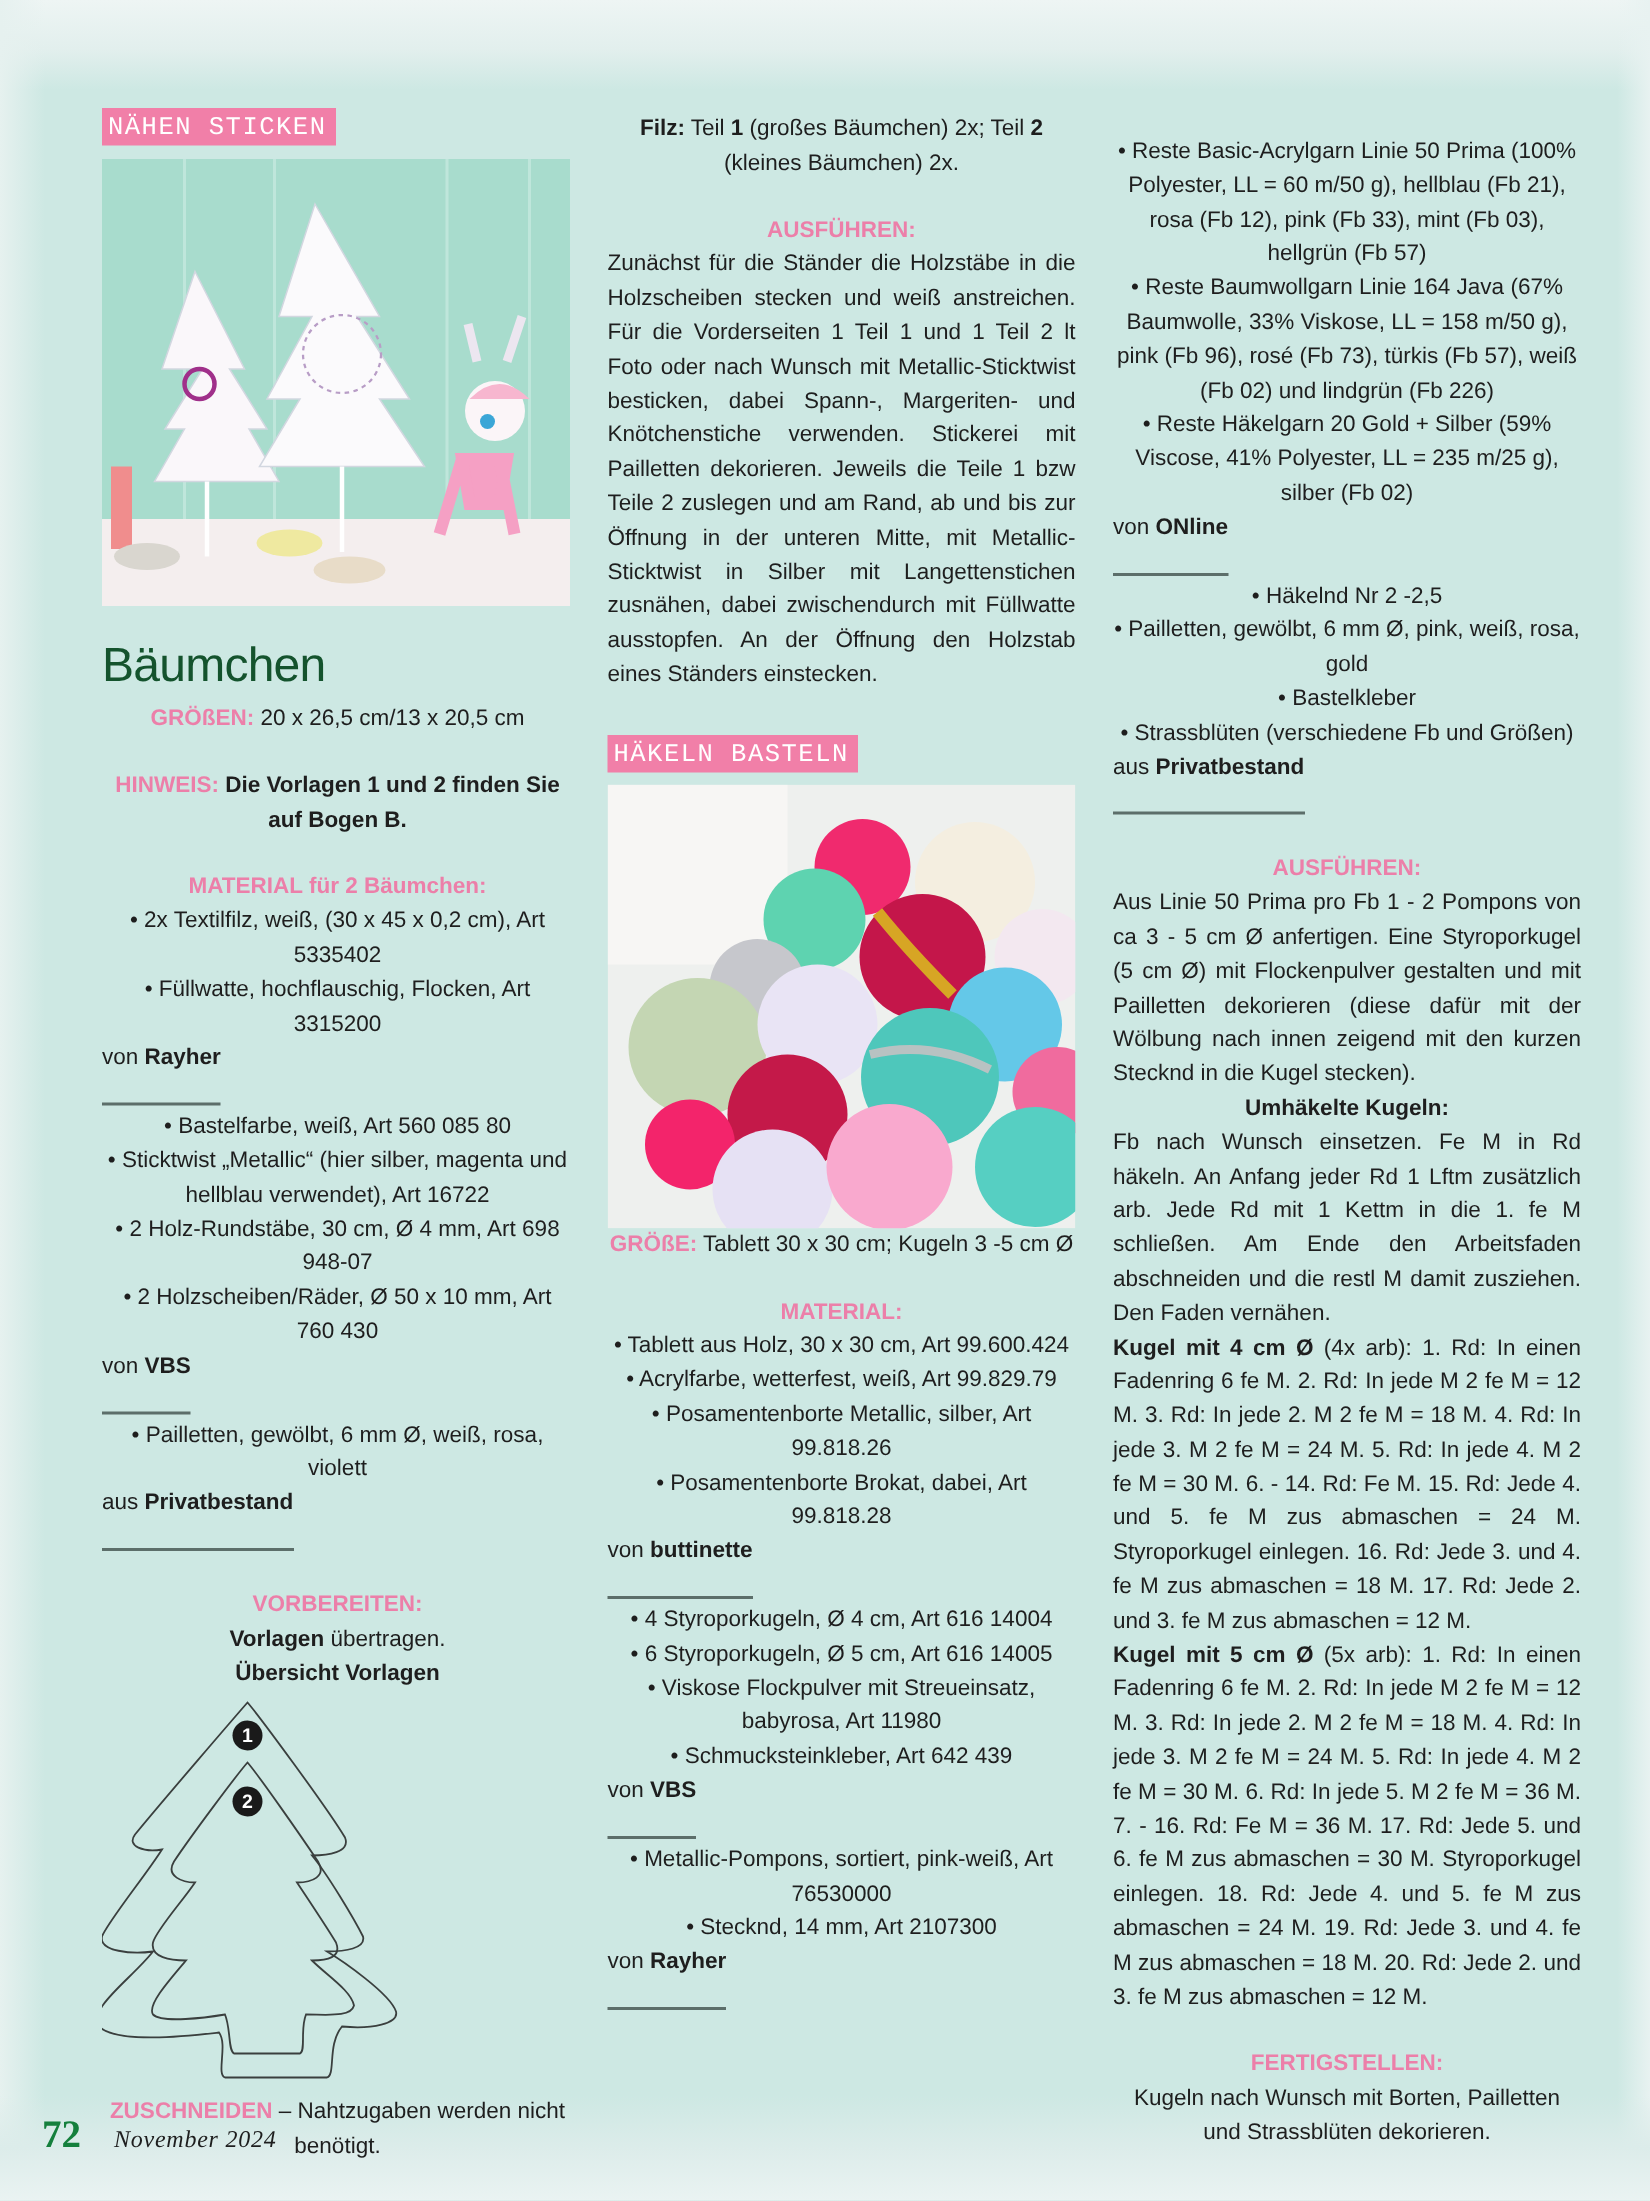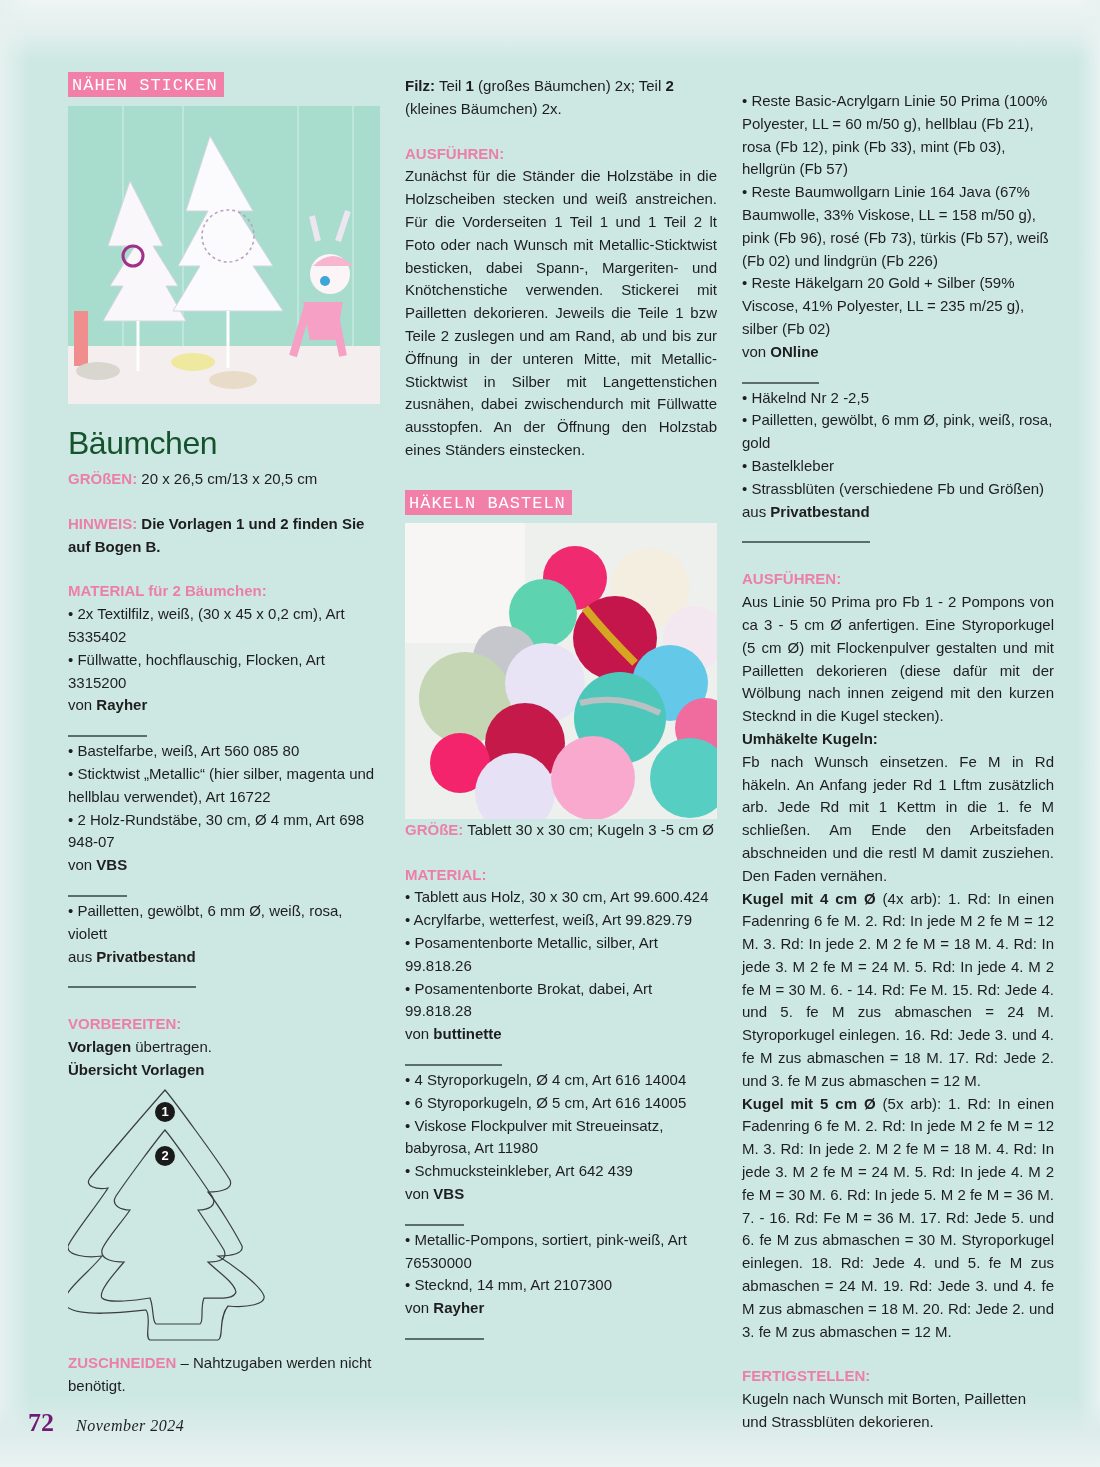--- a/index.html
+++ b/index.html
@@ -17,27 +17,27 @@
   .col{position:absolute;top:72px;font-size:15px;line-height:22.8px;}
   .col1{left:68px;width:314px;}
   .col2{left:405px;width:312px;}
   .col3{left:742px;width:312px;}
   .tag{display:inline-block;background:#f17fa8;color:#fff;
     font-family:"Liberation Mono",monospace;font-size:17px;letter-spacing:1px;
     padding:4px 6px 1px 4px;line-height:20px;}
   .photo{border:0;display:block;position:relative;overflow:hidden;}
   .title{color:#14532d;font-size:32px;line-height:38px;margin:20px 0 6px 0;letter-spacing:-0.5px;}
   .lbl{color:#ec7fa9;font-weight:bold;}
-  p{margin:0;}
+  p{margin:0;text-align:center;}
   .gap{height:22px;}
   .b{font-weight:bold;}
   .src{display:inline-block;border-bottom:2px solid #5c6e6a;padding-bottom:18px;margin-bottom:3px;}
   .para{text-align:justify;}
   .footer{position:absolute;left:28px;top:1408px;font-family:"Liberation Serif",serif;}
-  .pgnum{font-size:26px;font-weight:bold;color:#701a75;}
+  .pgnum{font-size:26px;font-weight:bold;color:#15803d;}
   .month{font-size:16px;font-style:italic;margin-left:22px;color:#1e1e1e;letter-spacing:0.5px;}
   .diagram{position:relative;width:200px;height:260px;margin:4px 0 0 0;}
   .badge{position:absolute;width:20px;height:20px;border-radius:50%;background:#1a1a1a;
     color:#fff;font-size:13px;font-weight:bold;text-align:center;line-height:20px;}
 </style>
 </head>
 <body>
 
 <div class="frost frost-top"></div>
 <div class="frost frost-left"></div>
@@ -78,20 +78,21 @@
   <div class="gap"></div>
   <p class="b"><span class="lbl">HINWEIS:</span><span> Die Vorlagen 1 und 2 finden Sie auf Bogen B.</span></p>
   <div class="gap"></div>
   <p class="lbl">MATERIAL für 2 Bäumchen:</p>
   <p>• 2x Textilfilz, weiß, (30 x 45 x 0,2 cm), Art 5335402</p>
   <p>• Füllwatte, hochflauschig, Flocken, Art 3315200</p>
   <div class="src"><span>von </span><span class="b">Rayher</span></div>
   <p>• Bastelfarbe, weiß, Art 560 085 80</p>
   <p>• Sticktwist „Metallic“ (hier silber, magenta und hellblau verwendet), Art 16722</p>
   <p>• 2 Holz-Rundstäbe, 30 cm, Ø 4 mm, Art 698 948-07</p>
+  <p>• 2 Holzscheiben/Räder, Ø 50 x 10 mm, Art 760 430</p>
   <div class="src"><span>von </span><span class="b">VBS</span></div>
   <p>• Pailletten, gewölbt, 6 mm Ø, weiß, rosa, violett</p>
   <div class="src"><span>aus </span><span class="b">Privatbestand</span></div>
   <div class="gap"></div>
   <p class="lbl">VORBEREITEN:</p>
   <p><span class="b">Vorlagen</span><span> übertragen.</span></p>
   <p class="b">Übersicht Vorlagen</p>
   <div class="diagram">
     <svg width="200" height="260" viewBox="0 0 200 260">
       <path d="M97 4 C90 12 40 70 22 92 C16 100 28 104 40 102 C30 118 4 150 0 160 C-2 170 20 172 34 170 C20 188 -10 208 -2 220 C10 232 60 226 78 224 C84 232 76 252 82 254 L150 254 C156 252 150 232 160 220 C180 222 198 218 196 210 C192 198 160 176 150 170 C162 170 176 168 174 160 C168 148 150 118 140 106 C150 106 166 104 162 94 C150 74 104 12 97 4 Z" fill="none" stroke="#3a3f3e" stroke-width="1.2"></path>

